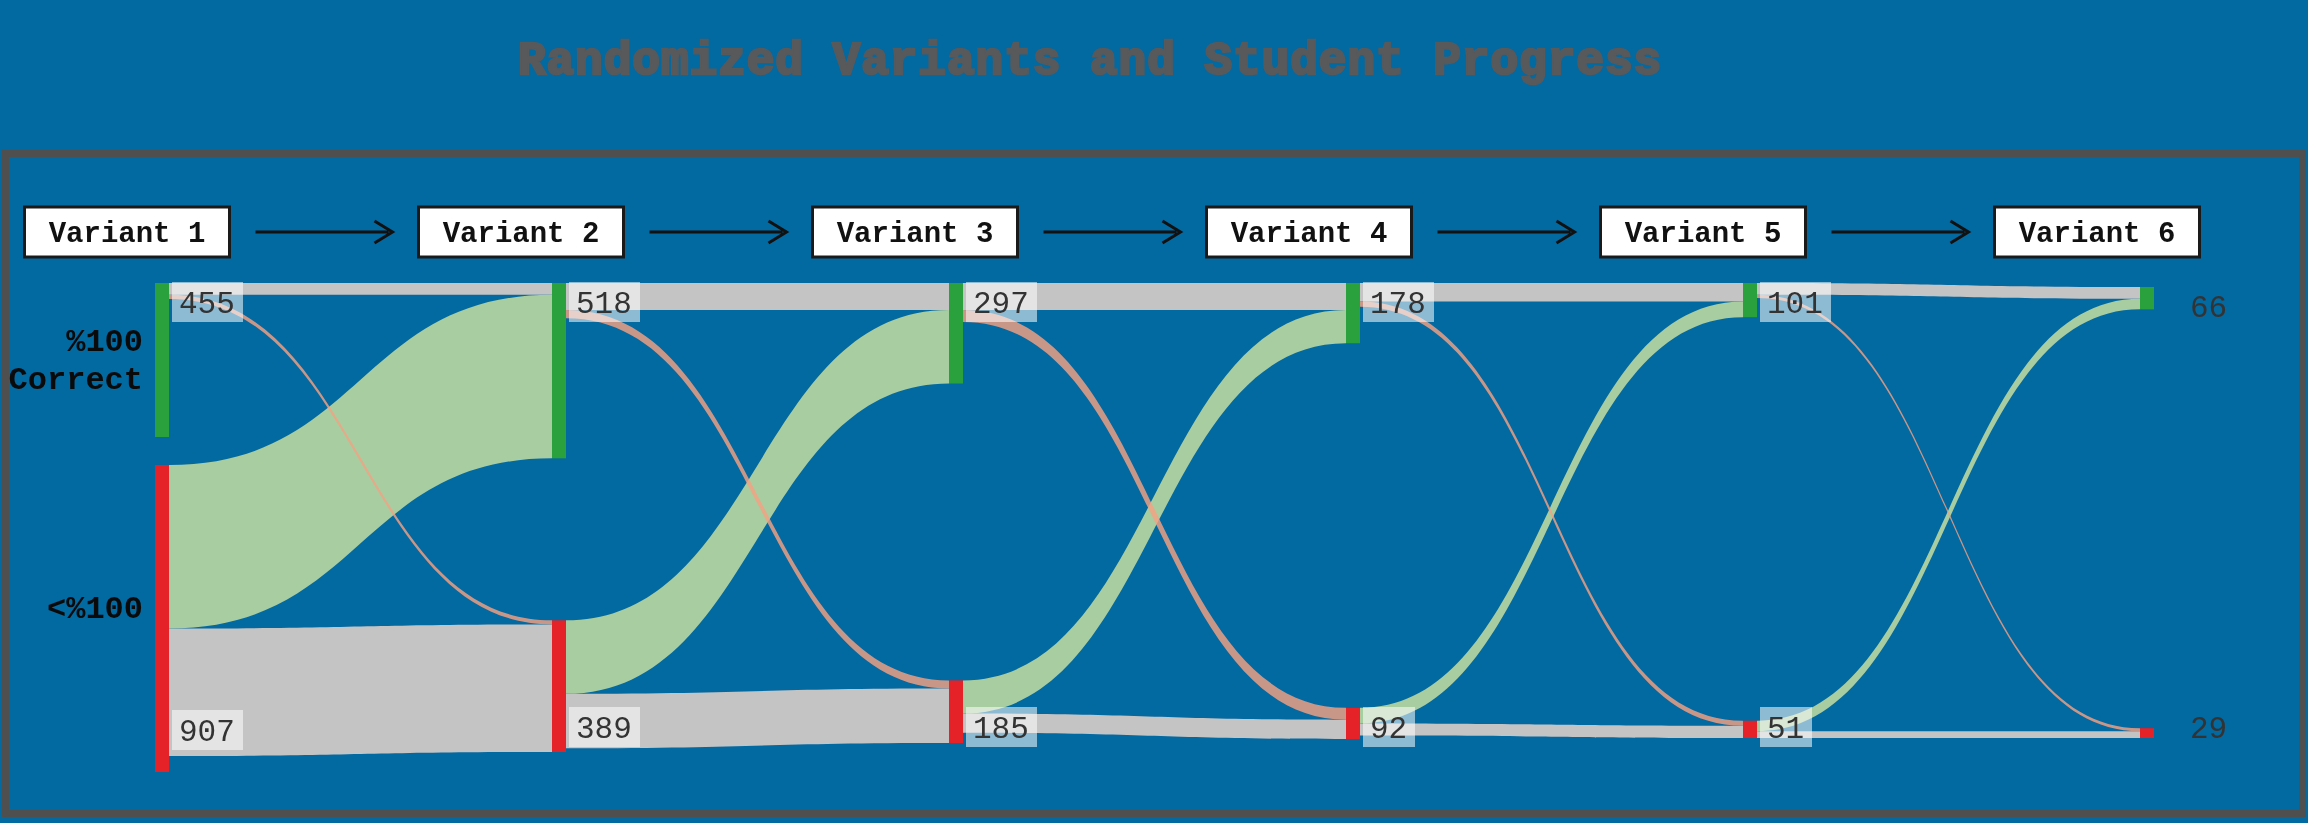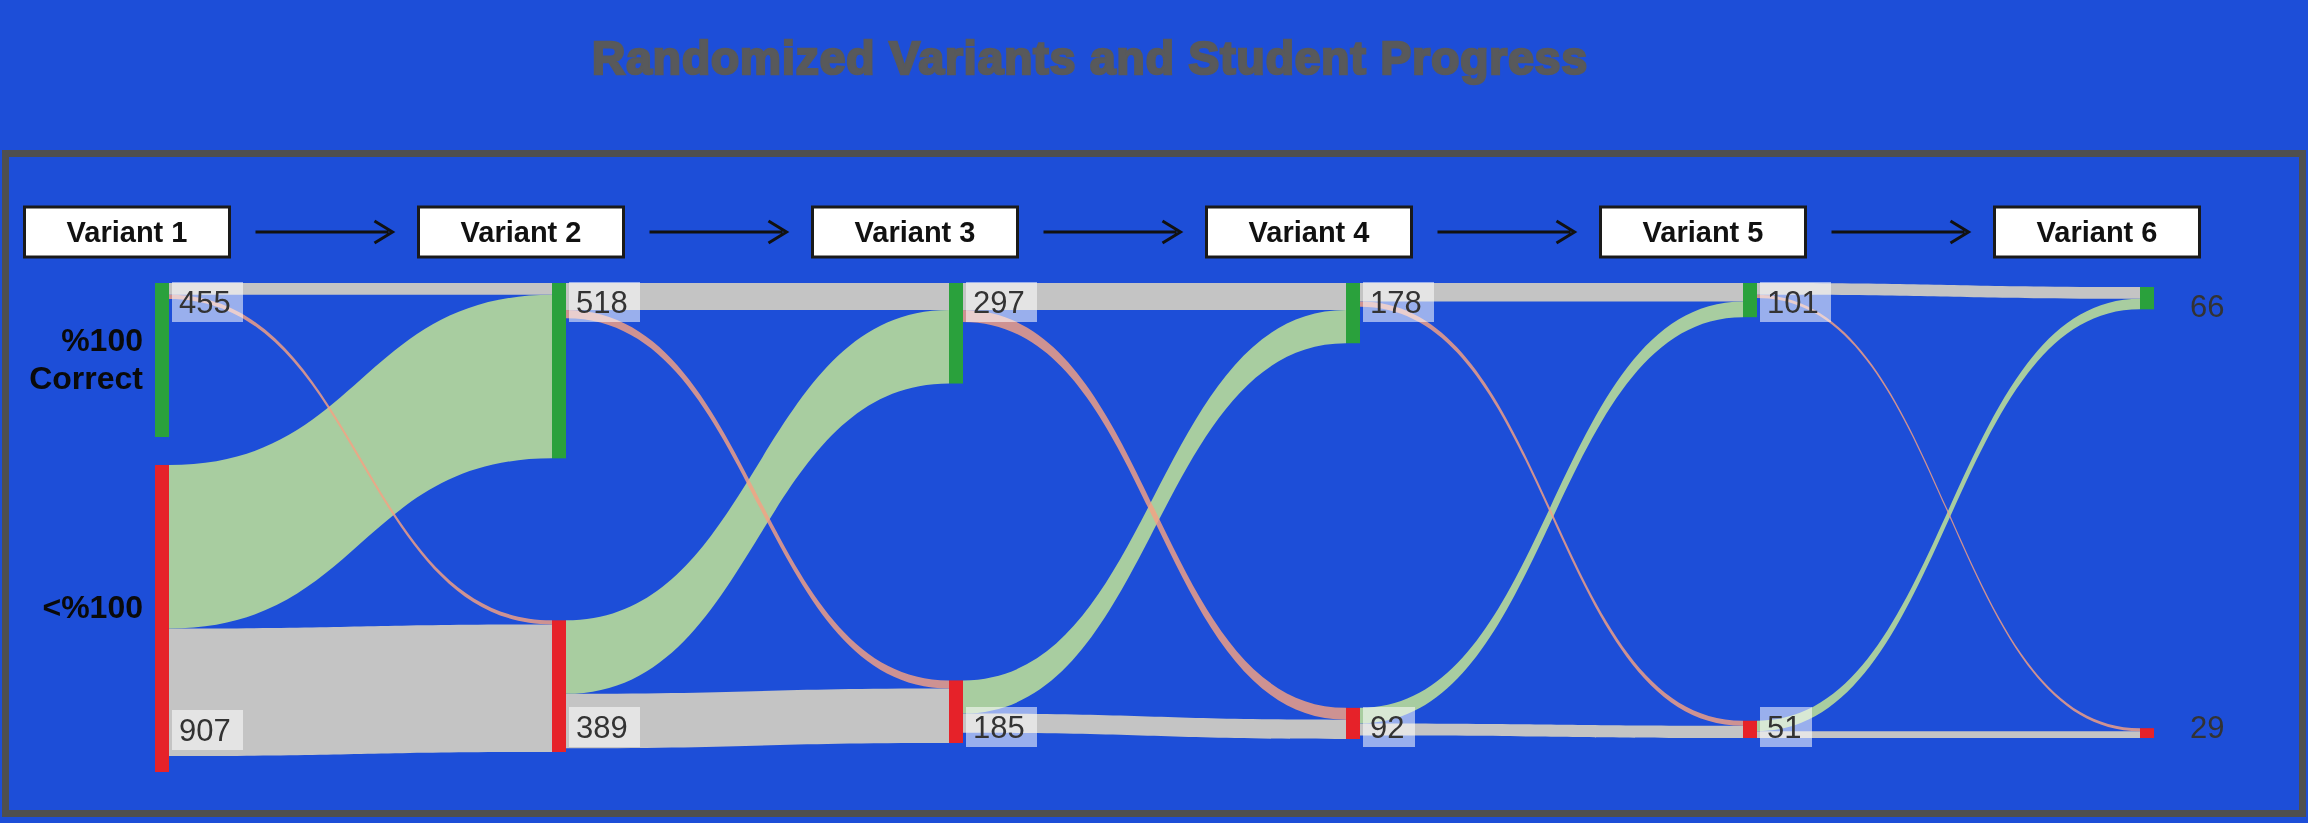--- a/index.html
+++ b/index.html
@@ -1,17 +1,17 @@
 <!DOCTYPE html>
 <html><head>
 <meta charset="utf-8">
 <style>
   html,body{margin:0;padding:0;background:#fff;}
-  .page{position:relative;width:2308px;height:823px;background:#1d4ed8;
-        font-family:Liberation Sans, sans-serif;overflow:hidden;text-align:right;}
+  .page{position:relative;width:2308px;height:823px;background:#0369a1;
+        font-family:Liberation Mono, monospace;overflow:hidden;text-align:right;}
   svg#chart{position:absolute;left:0;top:0;}
   .title{font-size:46px;font-weight:bold;fill:#58595b;stroke:#58595b;stroke-width:2.6px;
          paint-order:stroke;letter-spacing:1px;text-anchor:middle;}
   .frame{fill:none;stroke:#4f4f4f;stroke-width:7px;}
   .stage-box{fill:#ffffff;stroke:#1a1a1a;stroke-width:3px;}
   .stage-text{font-size:29px;font-weight:bold;fill:#111;text-anchor:middle;}
   .arrow{stroke:#111;stroke-width:3px;fill:none;}
   .val-bg{fill:#ffffff;fill-opacity:0.55;}
   .val-text{font-size:31px;fill:#333;}
   .cat-text{font-size:32px;font-weight:bold;fill:#0a0a0a;text-anchor:end;}

